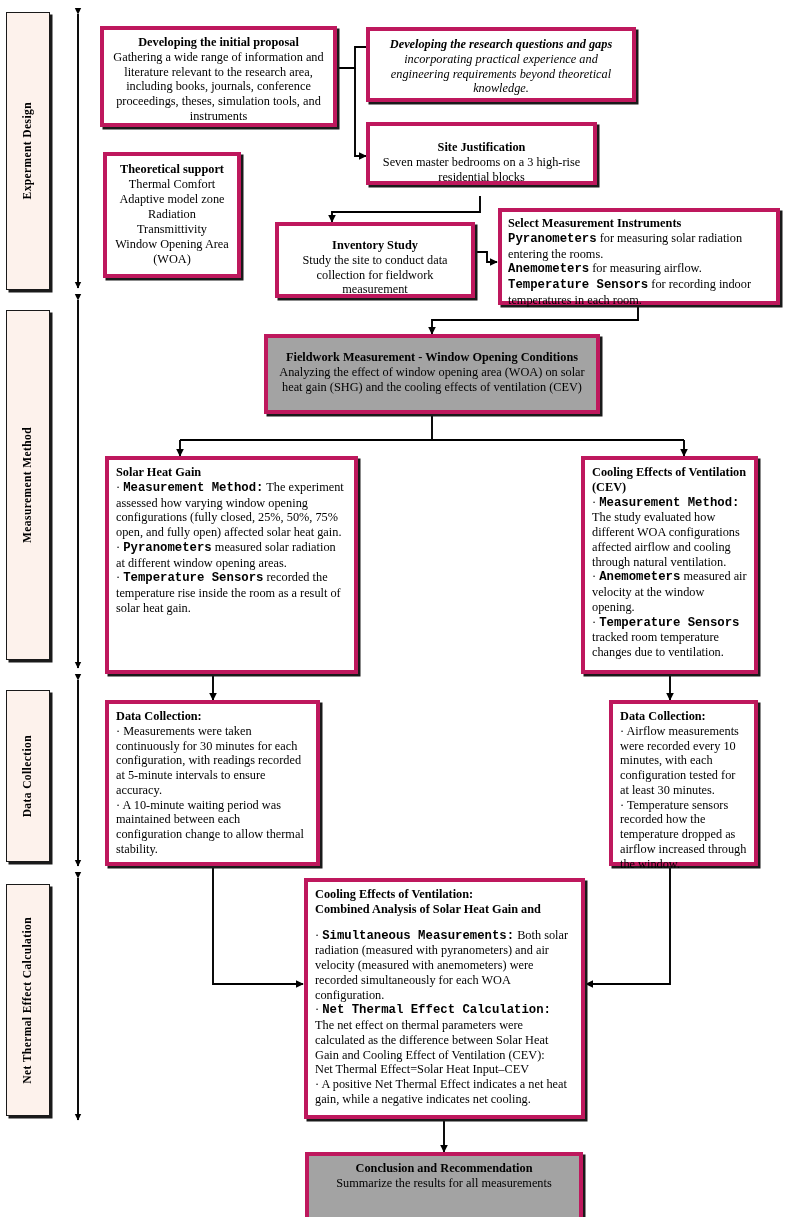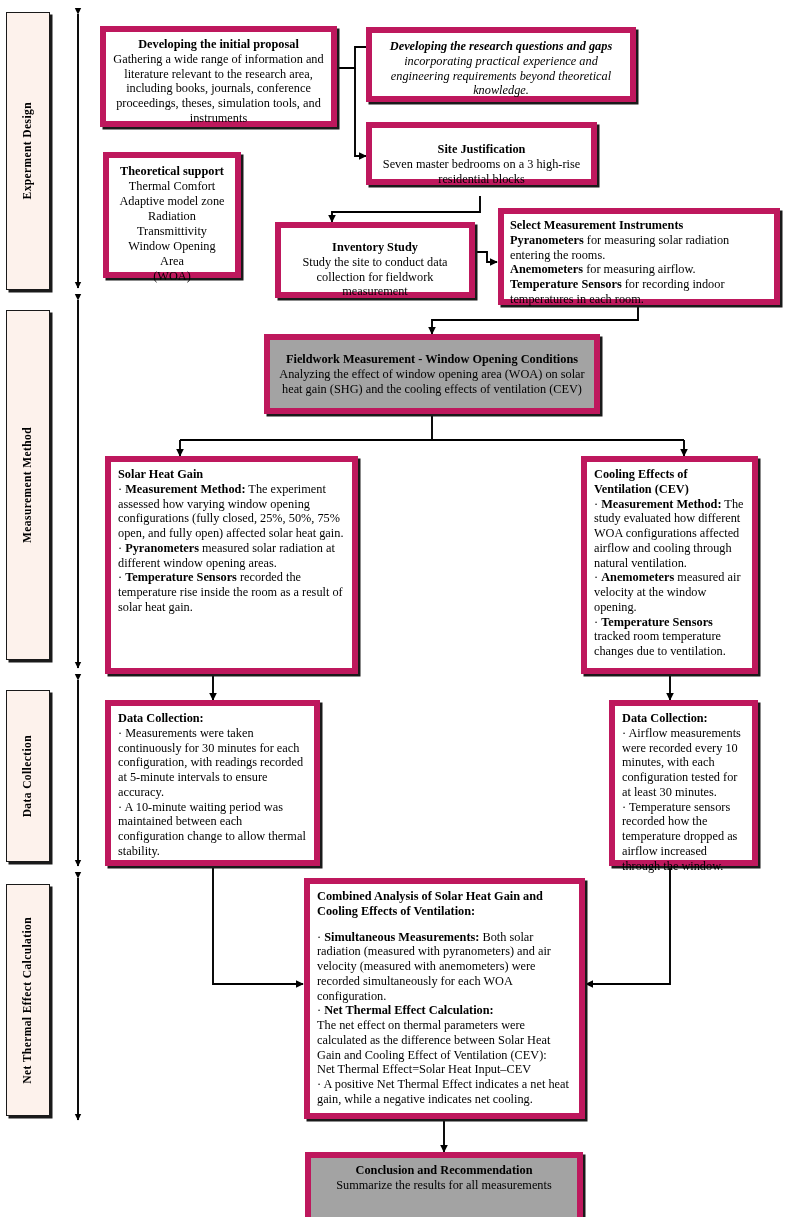--- a/index.html
+++ b/index.html
@@ -30,31 +30,31 @@
     font-weight: bold;
     font-size: 11.5px;
     letter-spacing: 0.4px;
     white-space: nowrap;
     line-height: 1;
   }
 
   
   .box {
     position: absolute;
-    border: 6px solid #be185d;
+    border: 4px solid #be185d;
     background: #ffffff;
     box-shadow: 2.5px 2.5px 0 #1a1a1a;
     padding: 5px 7px;
     font-size: 12.3px;
     line-height: 1.2;
   }
   .box.shaded { background: #a3a3a3; }
   .box.ctr { text-align: center; }
   .box.lft { text-align: left; }
-  .box b { font-weight: bold; }
+  .box b { font-weight: bold; font-family: Liberation Mono, monospace; }
   .ttl { font-weight: bold; display: block; }
   .body-txt { display: block; }
   .blank-line { display: block; height: 11px; }
 
   
   svg.wires { position: absolute; left: 0; top: 0; width: 788px; height: 1217px;
               pointer-events: none; }
 </style>
 </head>
 <body>
@@ -178,22 +178,22 @@
     <span class="body-txt">· A 10-minute waiting period was maintained between each configuration change to allow thermal stability.</span>
   </div>
 
   <div class="box lft" style="left:609px; top:700px; width:149px; height:166px; padding:5px 7px;">
     <span class="ttl">Data Collection:</span>
     <span class="body-txt">· Airflow measurements were recorded every 10 minutes, with each configuration tested for at least 30 minutes.</span>
     <span class="body-txt">· Temperature sensors recorded how the temperature dropped as airflow increased through the window.</span>
   </div>
 
   <div class="box lft" style="left:304px; top:878px; width:281px; height:241px; padding:5px 7px;">
+    <span class="ttl">Cooling Effects of Ventilation:</span>
     <span class="ttl">Combined Analysis of Solar Heat Gain and</span>
-    <span class="ttl">Cooling Effects of Ventilation:</span>
     <span class="blank-line"></span>
     <span class="body-txt"><span>·</span> <b>Simultaneous Measurements:</b><span> Both solar radiation (measured with pyranometers) and air velocity (measured with anemometers) were recorded simultaneously for each WOA configuration.</span></span>
     <span class="body-txt"><span>·</span> <b>Net Thermal Effect Calculation:</b><br><span>The net effect on thermal parameters were calculated as the difference between Solar Heat Gain and Cooling Effect of Ventilation (CEV):</span></span>
     <span class="body-txt">Net Thermal Effect=Solar Heat Input–CEV</span>
     <span class="body-txt">· A positive Net Thermal Effect indicates a net heat gain, while a negative indicates net cooling.</span>
   </div>
 
   <div class="box ctr shaded" style="left:305px; top:1152px; width:278px; height:72px; ">
     <span class="ttl">Conclusion and Recommendation</span>
     <span class="body-txt">Summarize the results for all measurements</span>

